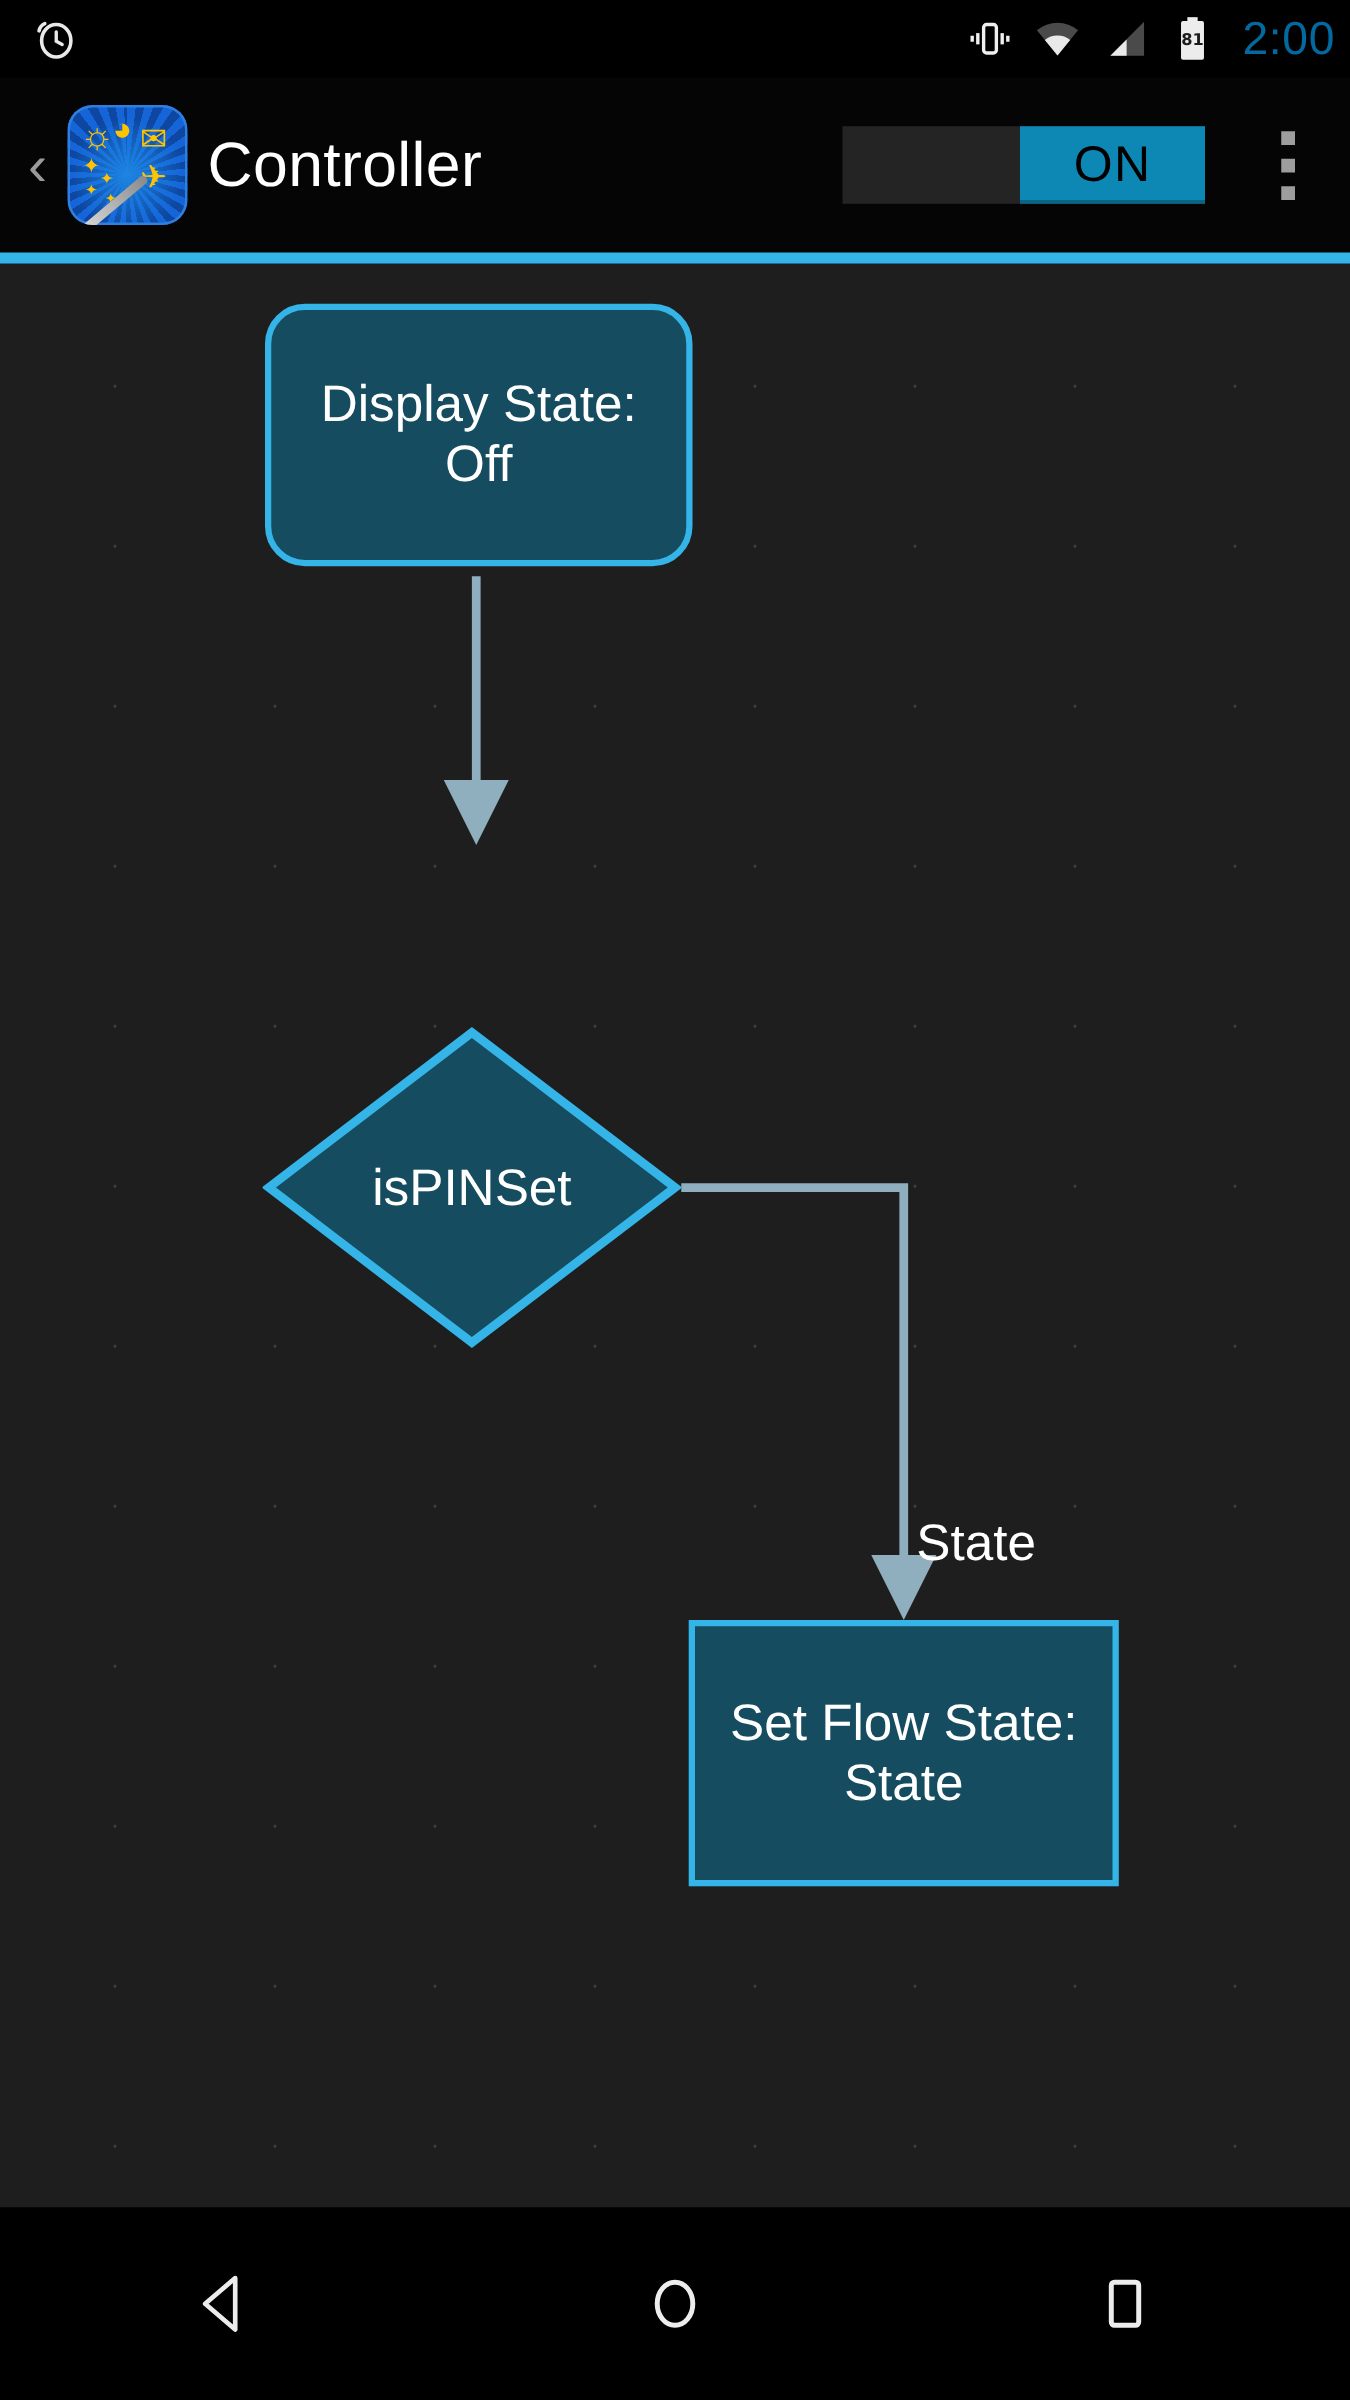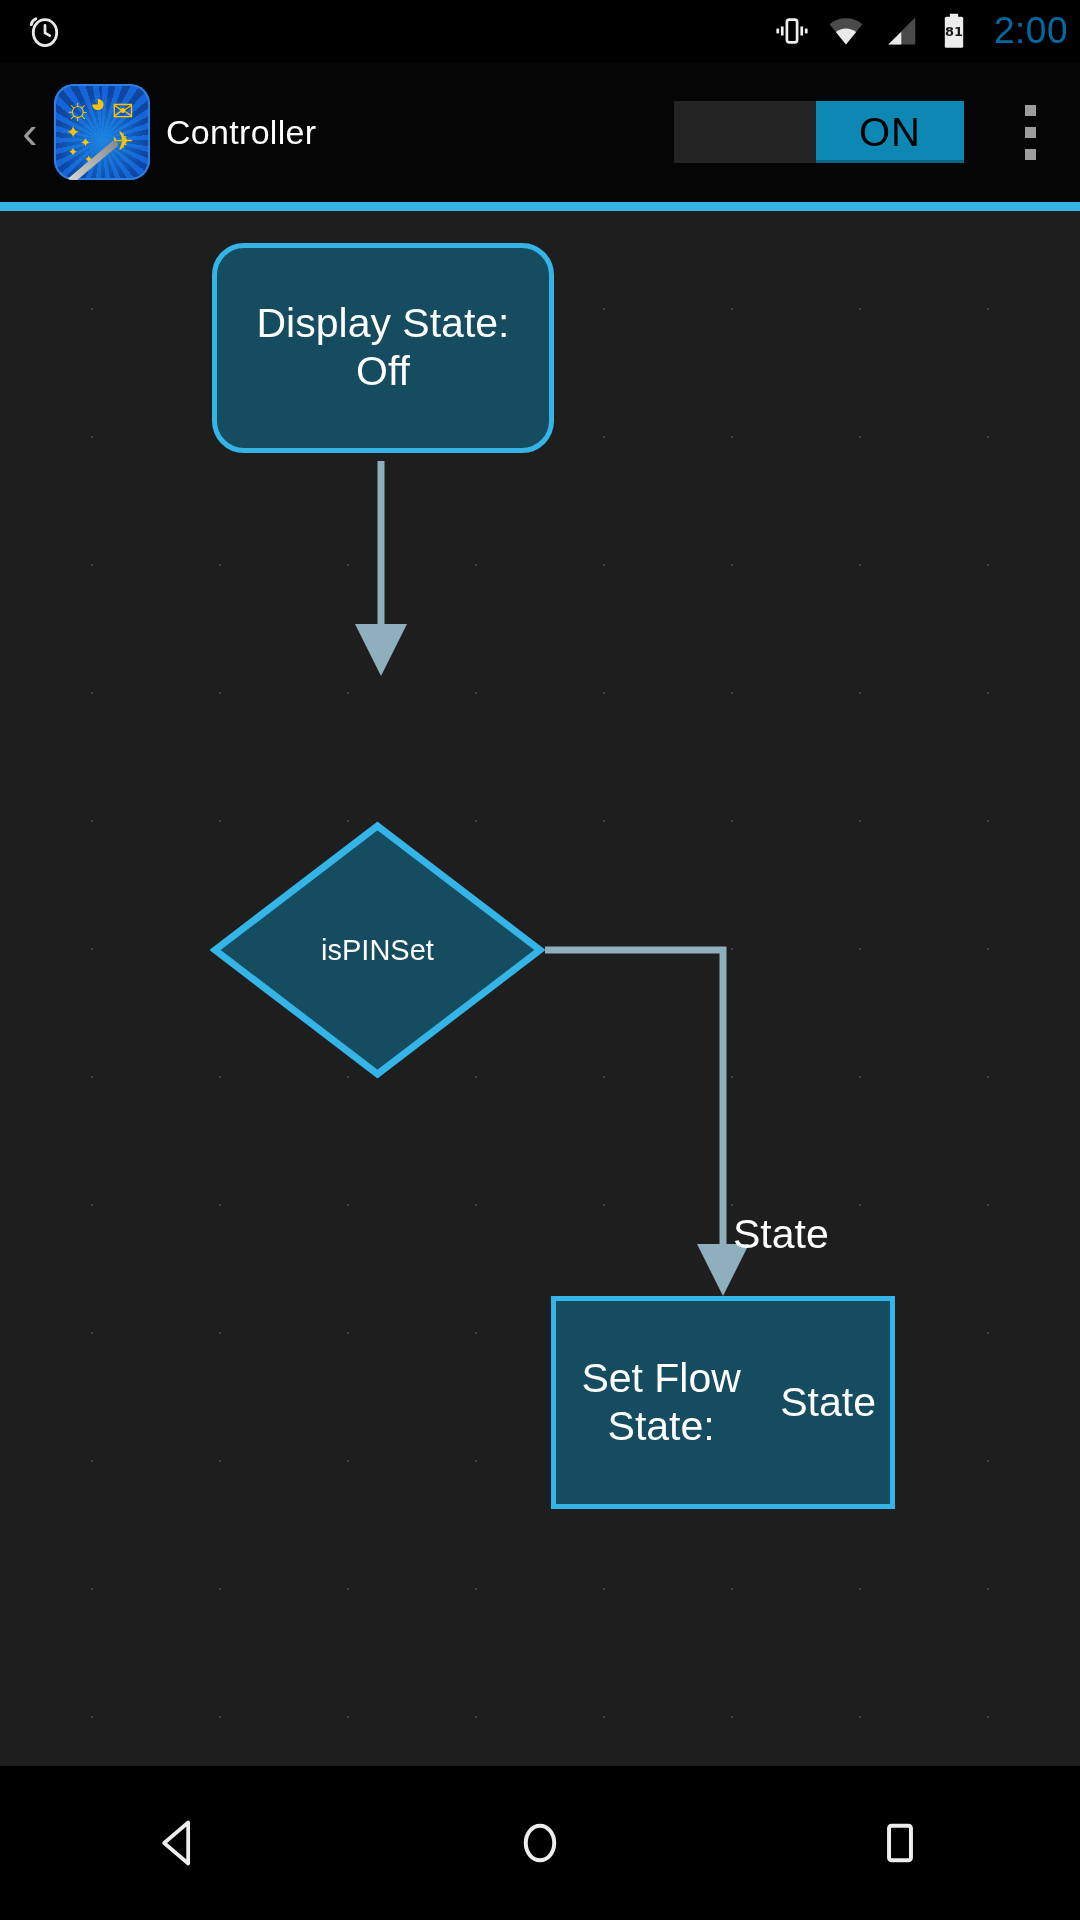--- a/index.html
+++ b/index.html
@@ -55,21 +55,21 @@
   .ab-appicon .st1  { left:12px;  top:40px; font-size:17px; }
   .ab-appicon .st2  { left:26px;  top:52px; font-size:13px; }
   .ab-appicon .st3  { left:14px;  top:62px; font-size:12px; }
   .ab-appicon .st4  { left:30px;  top:70px; font-size:11px; }
   .ab-appicon .wand {
     position:absolute; left:16px; bottom:-6px; width:64px; height:7px;
     background:linear-gradient(90deg,#d8d8d8,#8a8a8a);
     transform:rotate(-40deg); transform-origin:left bottom; border-radius:3px;
   }
   .ab-title {
-    color:#ffffff; font-size:34px; margin-left:16px; font-weight:400;
+    color:#ffffff; font-size:50px; margin-left:16px; font-weight:400;
     letter-spacing:.3px;
   }
   .ab-toggle {
     margin-left:auto; position:relative;
     width:290px; height:62px; background:#242424;
     display:flex; align-items:center; justify-content:flex-end;
   }
   .ab-toggle .thumb {
     width:148px; height:62px; background:#0d88b5;
     display:flex; align-items:center; justify-content:center;
@@ -106,21 +106,21 @@
     text-align:center; color:#ffffff; background:#154C5F;
     border:5px solid #35b4e8;
   }
   .node-round { border-radius:32px; }
   .node-label { font-size:41px; line-height:1.16; padding:0 14px; }
 
   .diamond-wrap { position:absolute; }
   .diamond-wrap svg { position:absolute; left:0; top:0; }
   .diamond-label {
     position:absolute; inset:0; display:flex; align-items:center;
-    justify-content:center; color:#fff; font-size:29px;text-align:right;
+    justify-content:center; color:#fff; font-size:41px;text-align:right;
   }
   .edge-label {
     position:absolute; color:#ffffff; font-size:41px; white-space:nowrap;
   }
 
   
   .navbar {
     position:absolute; left:0; bottom:0; width:1080px; height:154px;
     background:#000; display:flex; align-items:center; justify-content:space-around;
   }
@@ -226,21 +226,21 @@
 
     <div class="diamond-wrap" style="left:210px; top:610px; width:335px; height:258px;">
       <svg width="335" height="258" viewBox="0 0 335 258">
         <polygon points="167.5,5 330,129 167.5,253 5,129" fill="#154C5F" stroke="#35b4e8" stroke-width="7"></polygon>
       </svg>
       <span class="diamond-label">isPINSet</span>
     </div>
 
     <span class="edge-label" style="left:733px; top:1000px;">State</span>
 
-    <div class="node" style="left:551px; top:1085px; width:344px; height:213px; flex-direction:row;">
+    <div class="node" style="left:551px; top:1085px; width:344px; height:213px; flex-direction:column;">
       <span class="node-label">Set Flow State:</span>
       <span class="node-label">State</span>
     </div>
   </div>
 
   <div class="navbar">
     <div class="navbtn">
       <svg width="56" height="56" viewBox="0 0 24 24">
         <path d="M15.5 3.2 5.2 12l10.3 8.8Z" fill="none" stroke="#ededed" stroke-width="1.6" stroke-linejoin="round"></path>
       </svg>

